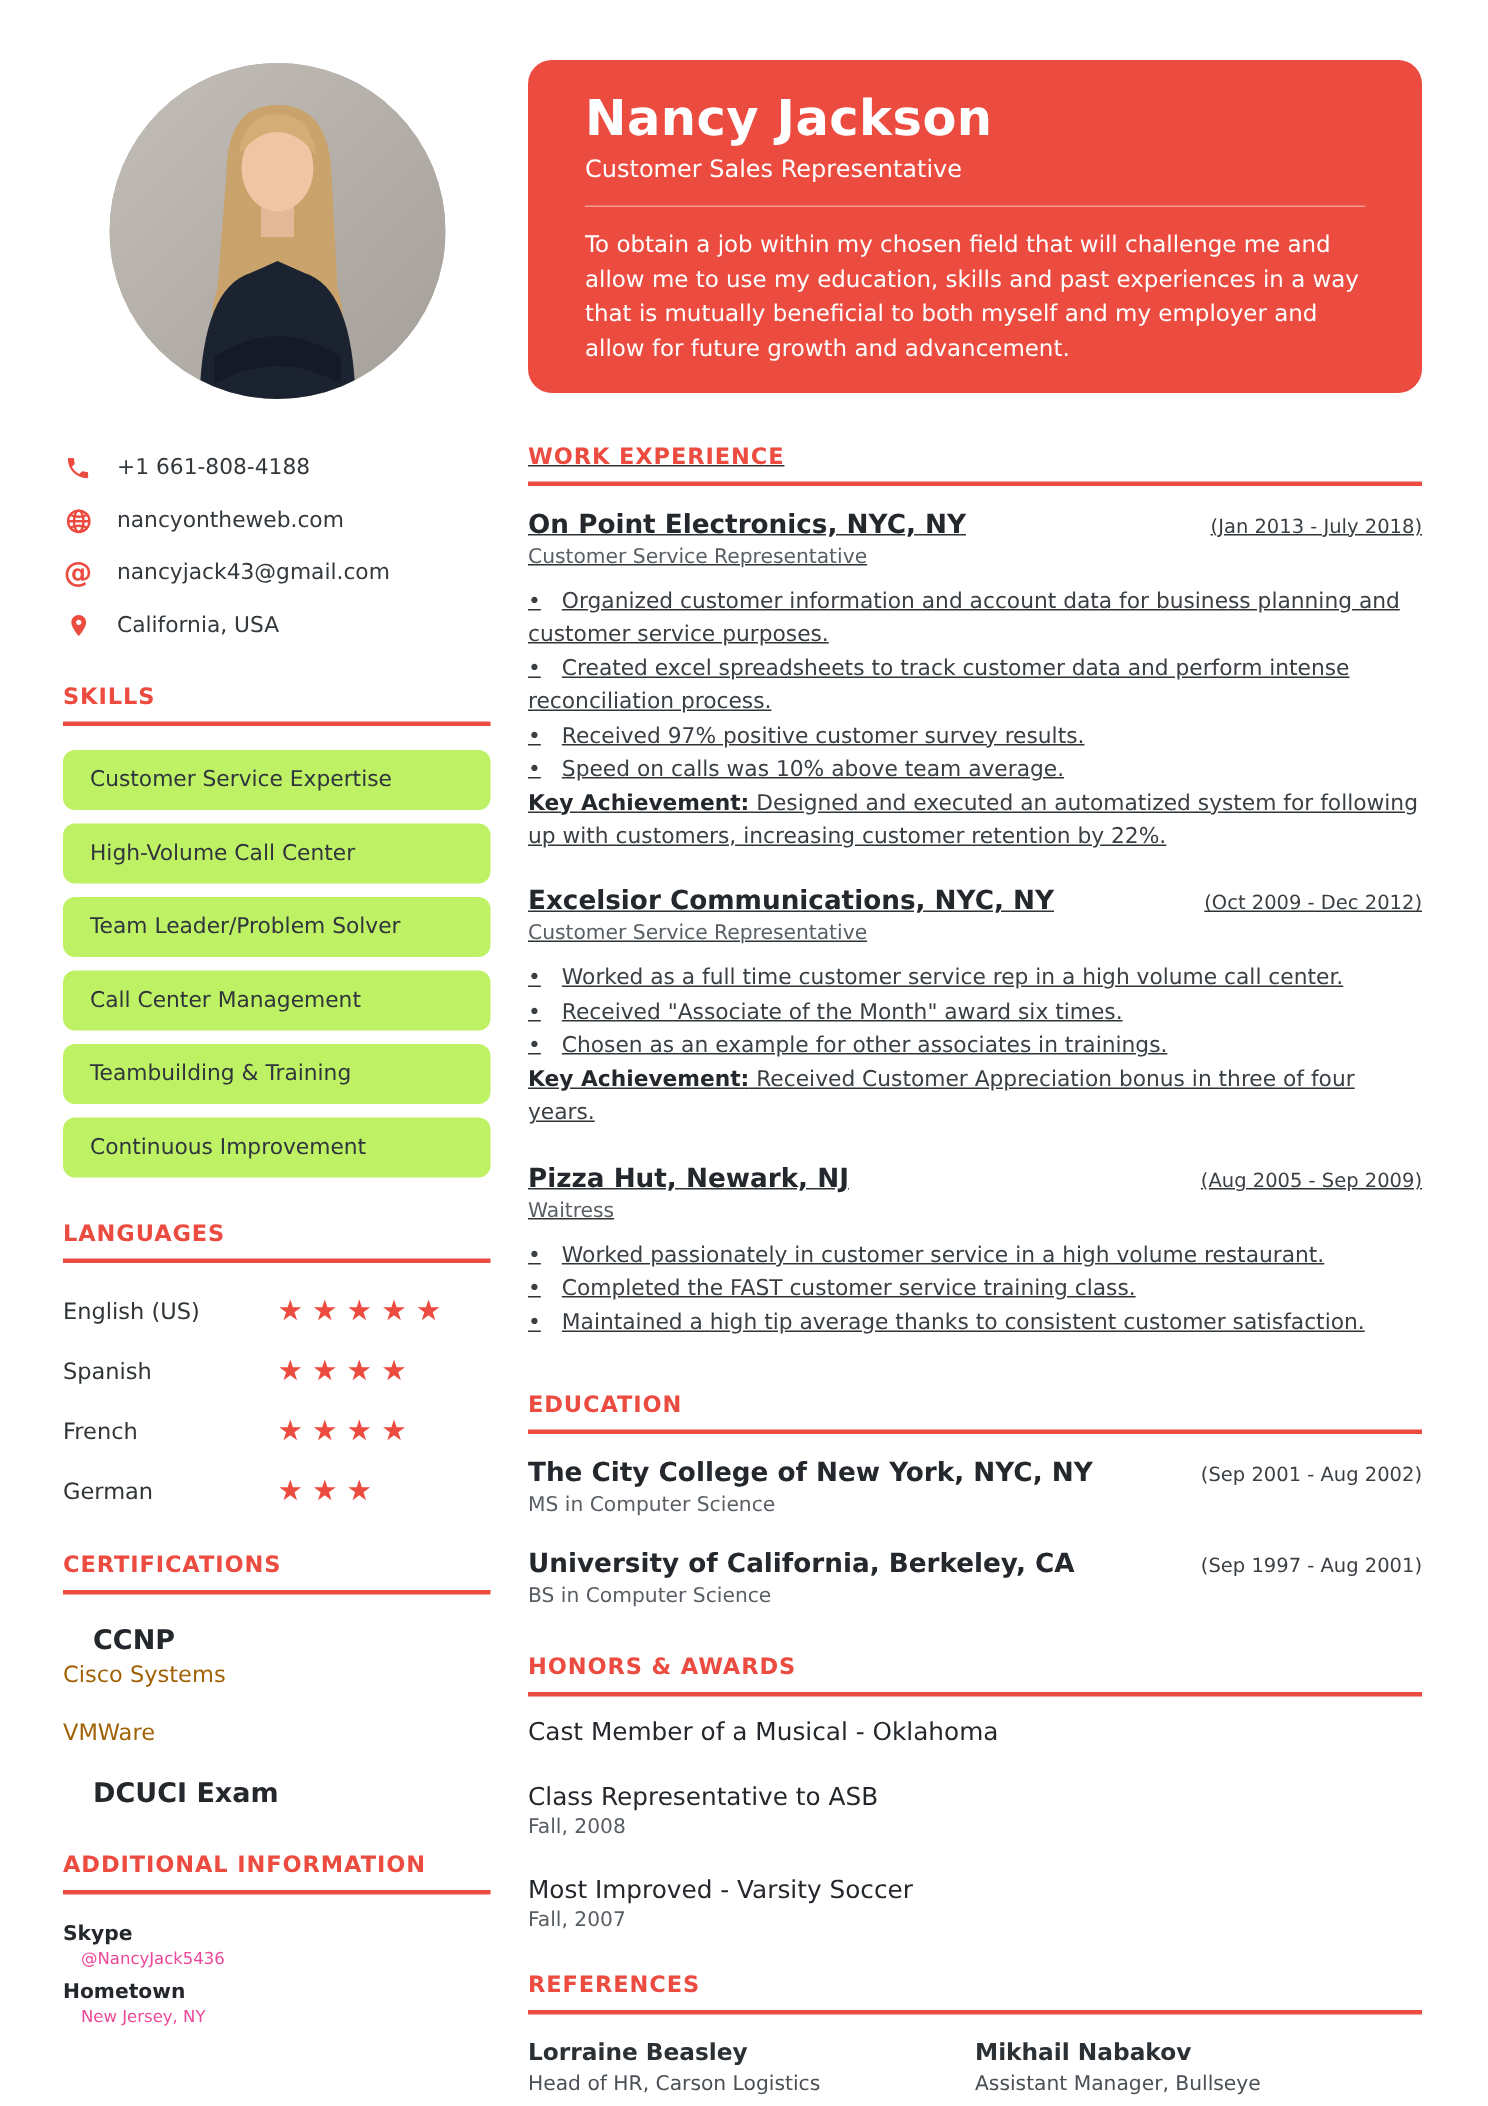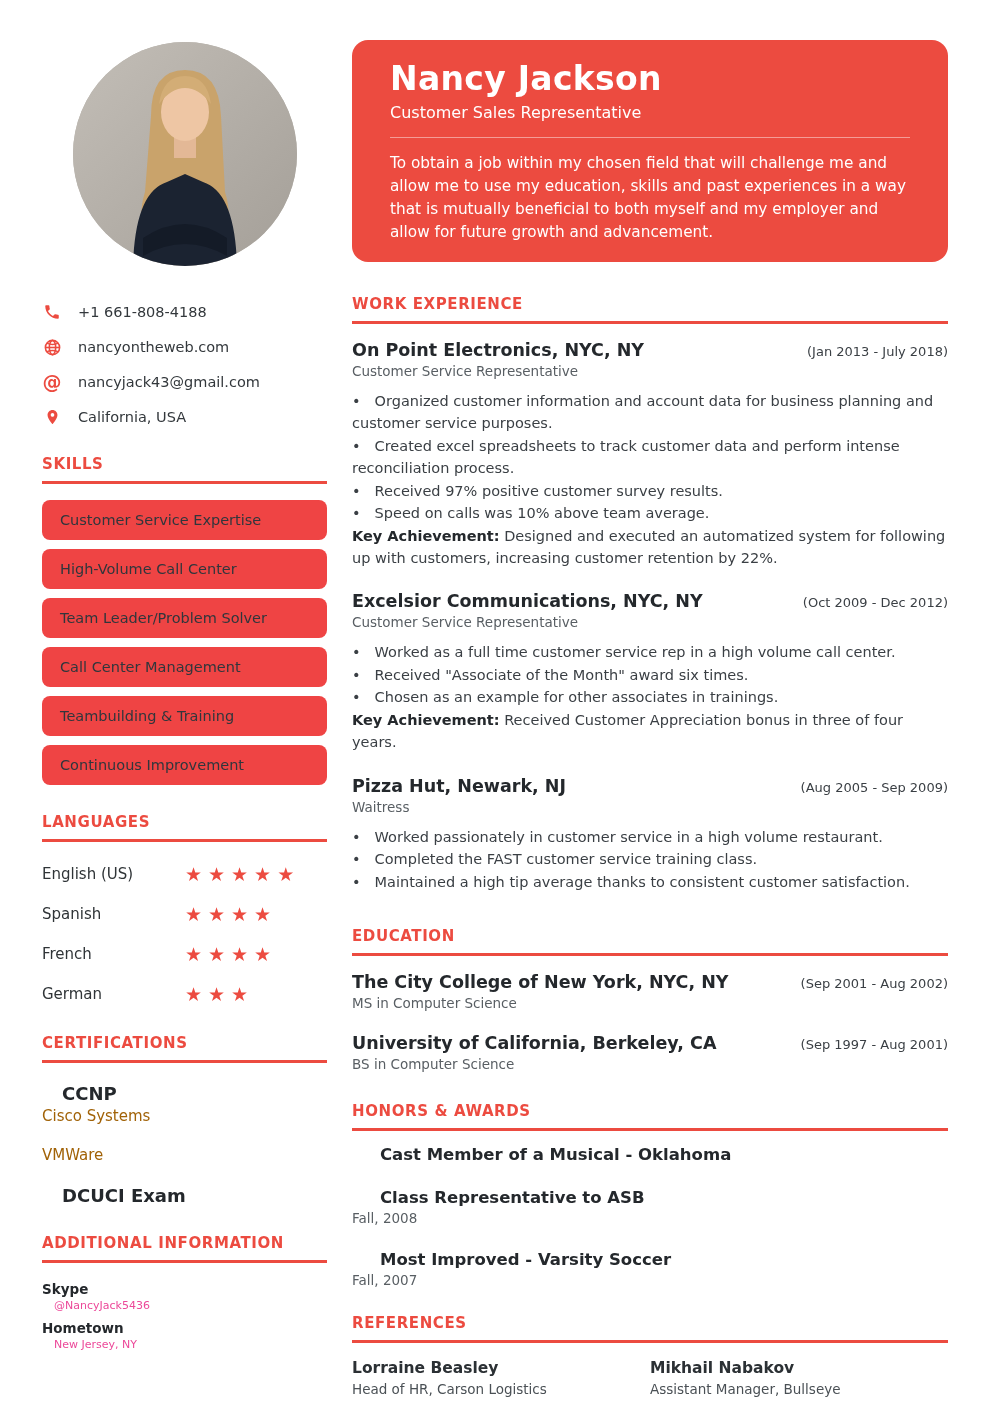--- a/index.html
+++ b/index.html
@@ -18,21 +18,21 @@
   .contact-row .cicon { width:20px; height:20px; margin-right:16px; flex:0 0 auto;
     display:flex; align-items:center; justify-content:center; }
   .contact-row .ctext { font-size:14.5px; color:#33383c; }
   .at-glyph { color:var(--accent); font-size:19px; font-weight:bold; line-height:1; }
 
   .side-section-title { font-size:15px; font-weight:bold; letter-spacing:0.6px;
     color:var(--accent); margin-top:28px; }
   .side-rule { height:3px; background:var(--accent); margin-top:8px; }
 
   .skills { margin-top:16px; }
-  .skill-pill { background:#ef4444; border-radius:8px; height:40px; display:flex;
+  .skill-pill { background:#bef264; border-radius:8px; height:40px; display:flex;
     align-items:center; padding:16px 18px; margin-bottom:9px; font-size:14.5px; color:#30363c; }
 
   .lang-table { margin-top:20px; }
   .lang-row { display:flex; align-items:center; margin-bottom:16px; height:24px; }
   .lang-name { width:143px; font-size:15px; color:#2f3437; }
   .lang-stars { color:var(--accent); font-size:19px; letter-spacing:6px; line-height:1; }
 
   .certs { margin-top:20px; }
   .cert-item { margin-bottom:21px; }
   .cert-name { font-size:18px; font-weight:bold; color:#24282c;margin-left:20px; }
@@ -49,38 +49,38 @@
     padding:20px 38px 18px 38px; }
   .banner-name { font-size:33px; font-weight:bold; line-height:1.15; letter-spacing:0.3px; }
   .banner-title { font-size:16px; margin-top:5px; }
   .banner-rule { height:1px; background:rgba(255,255,255,0.45); margin:15px 0 14px 0; }
   .banner-objective { font-size:15.3px; line-height:1.5; }
 
   .section-title { font-size:15px; font-weight:bold; letter-spacing:0.6px;
     color:var(--accent); }
   .section-rule { height:3px; background:var(--accent); margin-top:8px; }
 
-  .sec-work { margin-top:33px; }
+  .sec-work { margin-top:33px;text-decoration:underline; }
   .job { margin-top:16px; }
   .job-head { display:flex; justify-content:space-between; align-items:flex-start; }
   .job-company { font-size:17.5px; font-weight:bold; color:#24282c; }
   .job-dates { font-size:13px; color:#3a3f44; white-space:nowrap; padding-top:4px; }
   .job-role { font-size:13.5px; color:#585e63; margin-top:3px; }
   .job-bullets { margin-top:11px; }
   .bullet { font-size:14.5px; line-height:1.55; color:#3a3f44; }
   .bullet::before { content:"\2022"; margin-right:14px; }
   .key-line { font-size:14.5px; line-height:1.55; color:#3a3f44; }
   .key-label { font-weight:bold; color:#24282c; }
 
   .sec-edu { margin-top:34px; }
   .school { margin-top:16px; margin-bottom:22px; }
 
   .sec-honors { margin-top:30px; }
   .honor { margin-top:14px; margin-bottom:24px; }
-  .honor-name { font-size:16.5px; font-weight:bold; color:#24282c;margin-left:28px; }
+  .honor-name { font-size:16.5px; font-weight:normal; color:#24282c; }
   .honor-date { font-size:13.5px; color:#585e63; margin-top:3px; }
 
   .sec-refs { margin-top:26px; }
   .refs-row { display:flex; margin-top:16px; }
   .ref { width:50%; }
   .ref-name { font-size:15.5px; font-weight:bold; color:#2b3034; }
   .ref-role { font-size:13.5px; color:#4a5055; margin-top:4px; }
 
   :root { --accent:#ec4b40; }
 </style>

